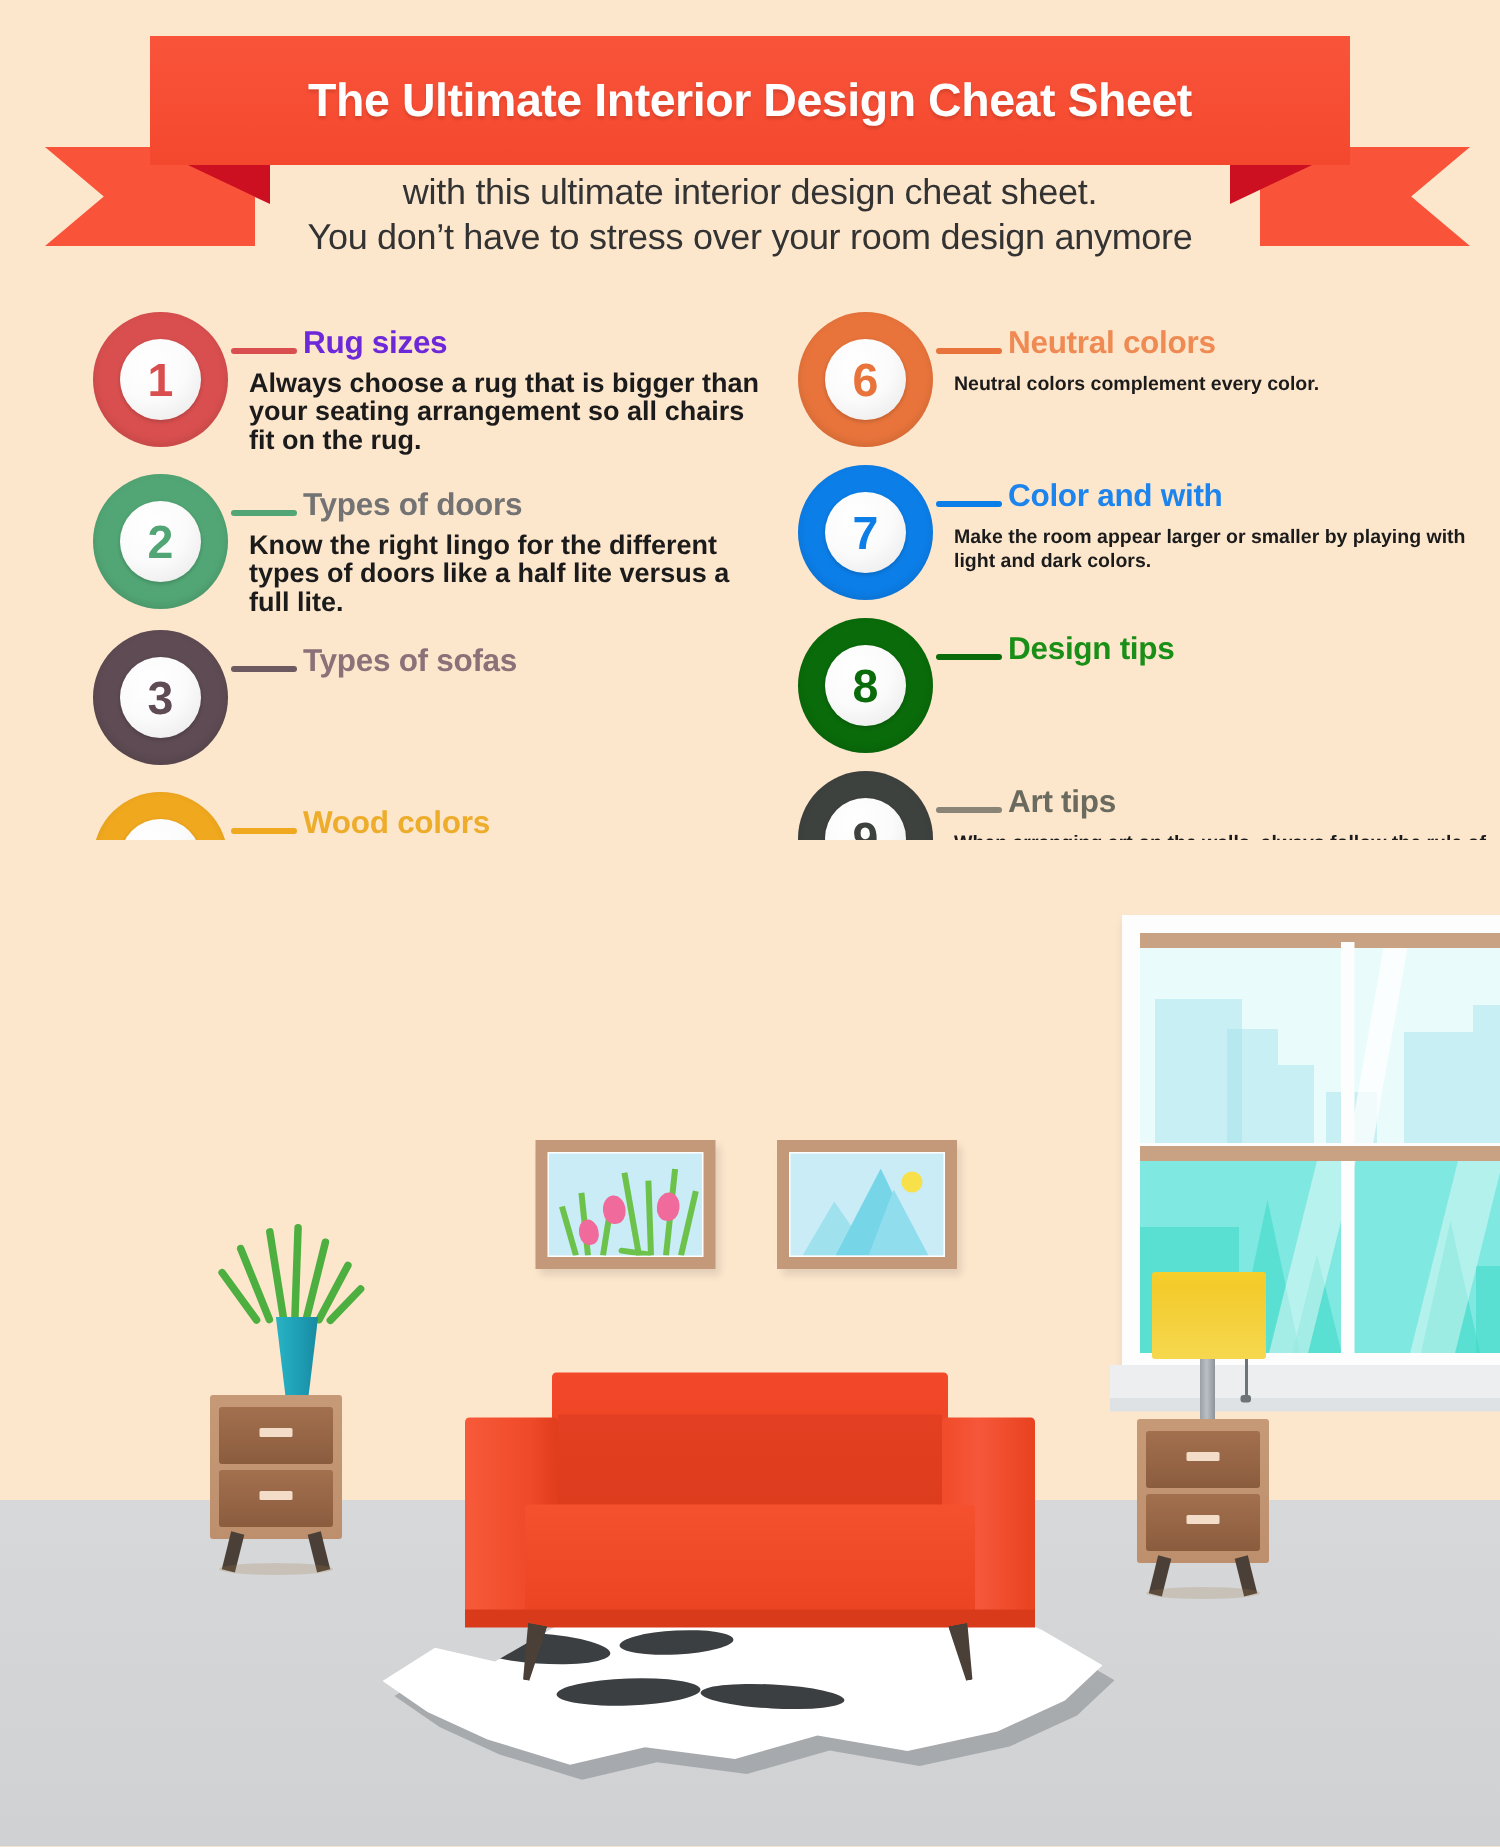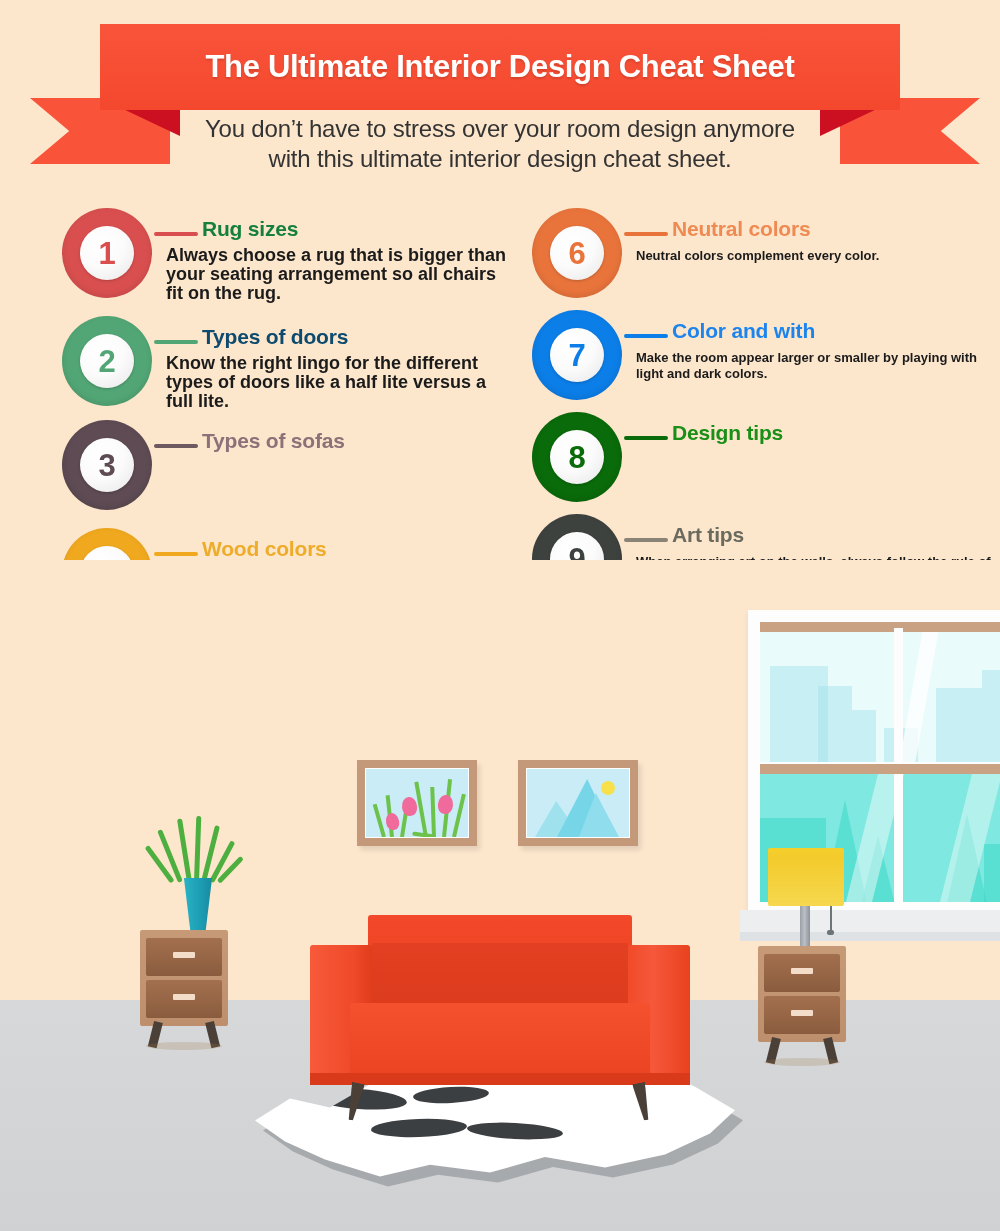--- a/index.html
+++ b/index.html
@@ -151,47 +151,47 @@
 
 <div id="ribbon">
   <div class="tail left"></div>
   <div class="tail right"></div>
   <div class="fold left"></div>
   <div class="fold right"></div>
   <div class="band"></div>
   <div id="ribbon-title">The Ultimate Interior Design Cheat Sheet</div>
 </div>
 <div id="subtitle">
+  <div>with this ultimate interior design cheat sheet.</div>
   <div>You don’t have to stress over your room design anymore</div>
-  <div>with this ultimate interior design cheat sheet.</div>
 </div>
 
 <div class="col" id="col-left">
 
   <div class="tip" style="height:108px">
     <div class="badge-wrap">
       <div class="badge-shadow"></div>
       <div class="badge" style="background:#d94f4f">
         <div class="inner" style="color:#d94f4f">1</div>
       </div>
     </div>
     <div class="connector" style="background:#d94f4f"></div>
-    <div class="tip-head" style="color:#15803d">Rug sizes</div>
+    <div class="tip-head" style="color:#6d28d9">Rug sizes</div>
     <div class="tip-body">Always choose a rug that is bigger than your seating arrangement so all chairs fit on the rug.</div>
   </div>
 
   <div class="tip" style="height:104px">
     <div class="badge-wrap">
       <div class="badge-shadow"></div>
       <div class="badge" style="background:#52a675">
         <div class="inner" style="color:#52a675">2</div>
       </div>
     </div>
     <div class="connector" style="background:#52a675"></div>
-    <div class="tip-head" style="color:#0c4a6e">Types of doors</div>
+    <div class="tip-head" style="color:#737373">Types of doors</div>
     <div class="tip-body">Know the right lingo for the different types of doors like a half lite versus a full lite.</div>
   </div>
 
   <div class="tip" style="height:108px">
     <div class="badge-wrap">
       <div class="badge-shadow"></div>
       <div class="badge" style="background:#5e4b53">
         <div class="inner" style="color:#5e4b53">3</div>
       </div>
     </div>

